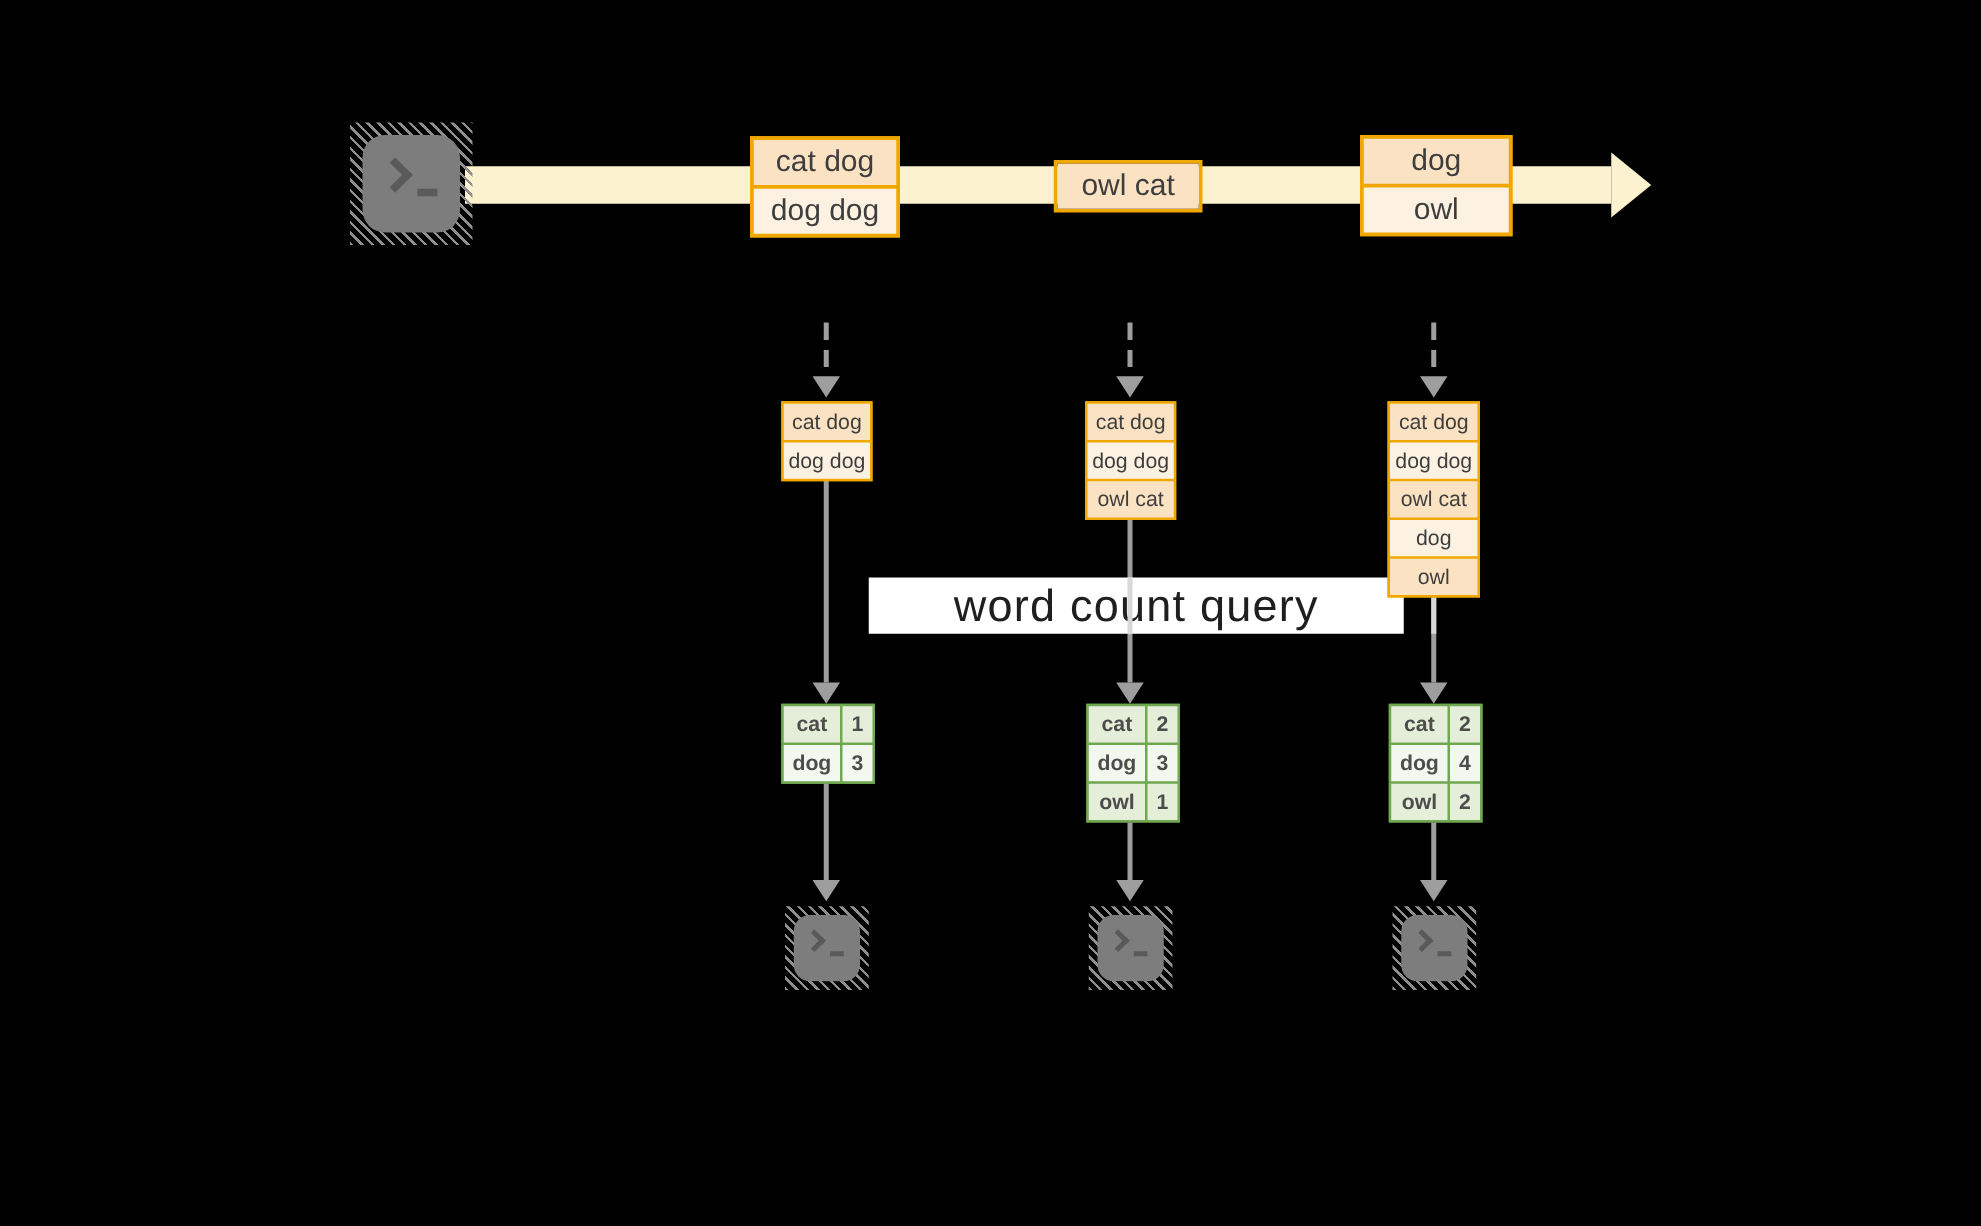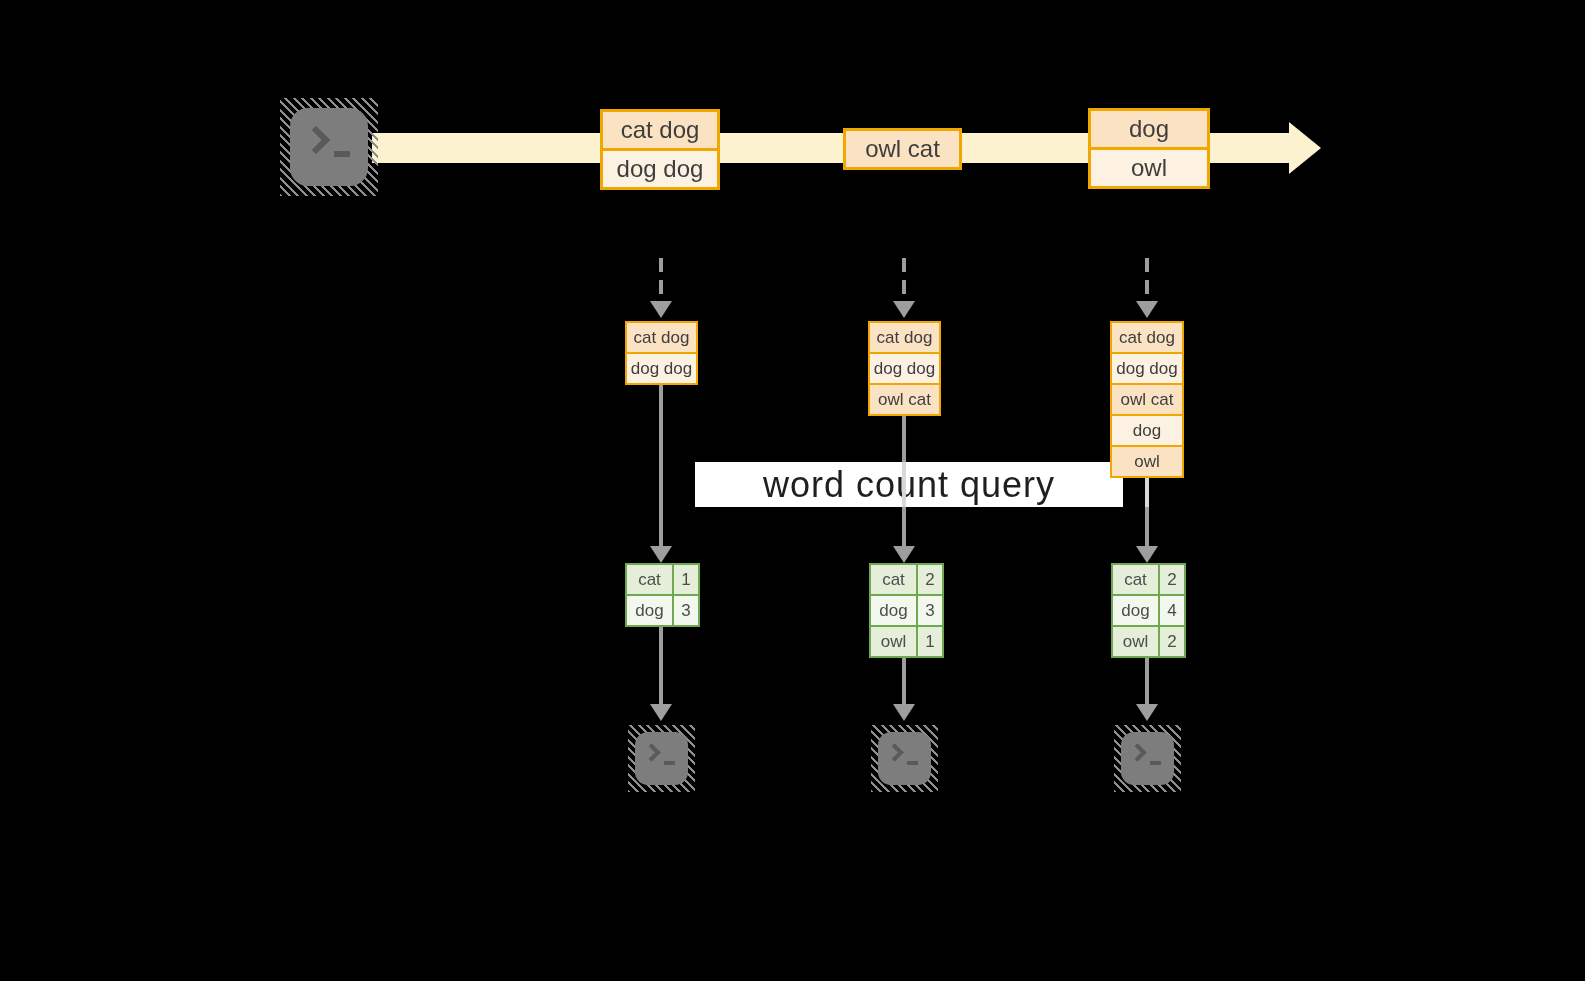--- a/index.html
+++ b/index.html
@@ -25,21 +25,21 @@
 
   
   .sbox{border:2px solid #f0a800;background:#f0a800;}
   .sbox .srow{height:29px;line-height:29px;text-align:center;
     font-size:17px;color:#3e3e3e;background:#fdf2e2;}
   .sbox .srow:nth-child(odd){background:#fae2c3;}
   .sbox .srow + .srow{margin-top:2px;}
 
   
   .gtable{border:2px solid #6fa850;background:#6fa850;
-    display:grid;grid-template-columns:45px 24px;gap:2px;}
+    display:grid;grid-template-columns:45px 24px;gap:2px;font-weight:bold;}
   .gtable .gcell{height:29px;line-height:29px;text-align:center;
     font-size:17px;color:#4d4d4d;background:#f3f8ee;}
   .gtable .gcell:nth-child(4n+1),.gtable .gcell:nth-child(4n+2){background:#e4eed9;}
 
   
   .vline{width:4px;background:#9e9e9e;}
   .vline-light{width:4px;background:#d8d8d8;}
   .vdash{width:4px;background:repeating-linear-gradient(to bottom,#9e9e9e 0 14px,transparent 14px 22px);}
   .ah{width:0;height:0;border-left:11px solid transparent;border-right:11px solid transparent;
     border-top:17px solid #9e9e9e;}

